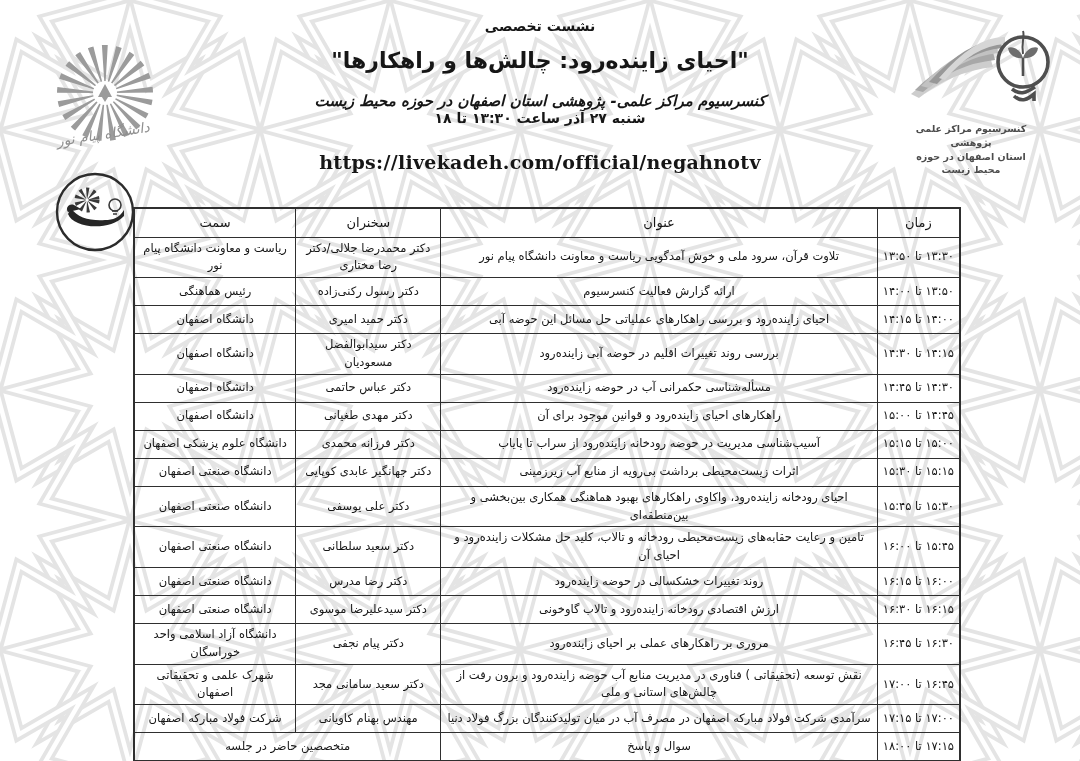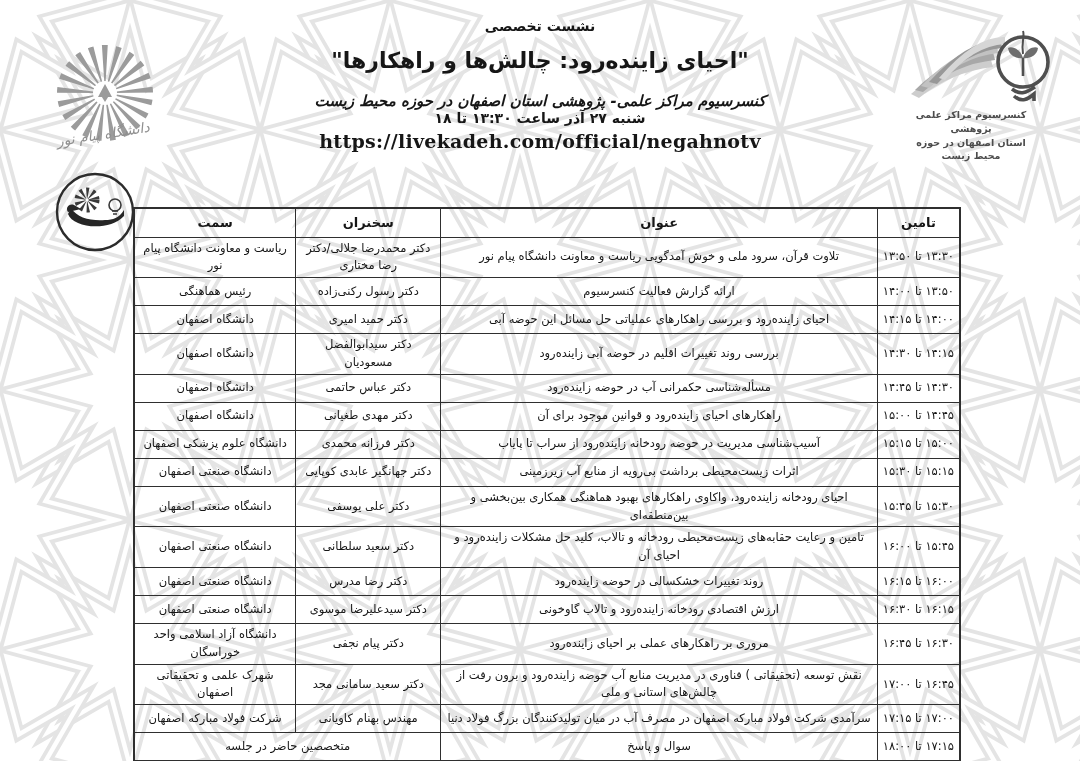--- a/index.html
+++ b/index.html
@@ -19,53 +19,53 @@
   .header-block {
     position: absolute; top: 16px; left: 180px; width: 720px;
     text-align: center;
   }
   .hdr-line1 { font-size: 14px; font-weight: bold; margin-top: 2px; text-align: center; }
   .hdr-line2 { font-size: 22px; font-weight: bold; margin-top: 14px; letter-spacing: 0.2px; }
   .hdr-line3 { font-size: 15px; font-weight: bold; margin-top: 19px; font-style: italic; }
   .hdr-line4 { font-size: 14px; font-weight: bold; margin-top: 0; }
   .hdr-url   {
     direction: ltr; font-family: "DejaVu Serif", serif;
-    font-size: 19px; font-weight: bold; margin-top: 4px; letter-spacing: 0.3px;
+    font-size: 19px; font-weight: bold; margin-top: 25px; letter-spacing: 0.3px;
   }
 
   
   .logo-left  { position: absolute; top: 30px; left: 35px; width: 140px; height: 225px; }
   .logo-right { position: absolute; top: 30px; right: 15px; width: 160px; height: 120px; }
   .pn-callig {
     position: absolute; top: 96px; left: 8px; width: 120px;
     transform: rotate(-9deg);
     font-style: italic; font-size: 14px; color: #8f8f8f; text-align: center;
     white-space: nowrap;
   }
   .consortium-caption {
-    position: absolute; top: 78px; left: 0; width: 132px;
+    position: absolute; top: 92px; left: 0; width: 132px;
     text-align: center; font-size: 9.5px; font-weight: bold; color: #4c4c4c;
     line-height: 1.45;
   }
 
   
   .schedule-wrap { position: absolute; top: 207px; left: 133px; width: 828px; }
   table.schedule {
     width: 828px; border-collapse: collapse;
     border: 2px solid #2f2f2f;
     background: transparent;
   }
   table.schedule th, table.schedule td {
     border: 1px solid #2f2f2f;
     text-align: center; vertical-align: middle;
     padding: 2px 5px;
     font-size: 11.5px;
     line-height: 1.55;
   }
-  table.schedule th { height: 29px; font-size: 13px; font-weight: bold; }
+  table.schedule th { height: 29px; font-size: 13px; font-weight: normal; }
   table.schedule td { height: 28px; }
   td.c-time { white-space: nowrap; letter-spacing: 0.2px; margin-left: 8px; }
 </style>
 </head>
 <body>
 
 <svg id="bg-pattern" width="1080" height="761" xmlns="http://www.w3.org/2000/svg">
   <defs>
     <g id="star8">
       <polygon points="0,-116 18.9,-45.6 82.3,-82.3 45.6,-18.9 116,0 45.6,18.9 82.3,82.3 18.9,45.6 0,116 -18.9,45.6 -82.3,82.3 -45.6,18.9 -116,0 -45.6,-18.9 -82.3,-82.3 -18.9,-45.6" fill="none" stroke="#e4e4e4" stroke-width="12"></polygon>
@@ -142,21 +142,21 @@
   <div class="schedule-wrap">
     <table class="schedule">
       <colgroup>
         <col style="width:78px">
           <col style="width:441px">
           <col style="width:146px">
           <col style="width:163px">
       </colgroup>
       <thead>
         <tr>
-          <th>تامین</th>
+          <th>زمان</th>
           <th>عنوان</th>
           <th>سخنران</th>
           <th>سمت</th>
         </tr>
       </thead>
       <tbody>
           <tr>
             <td class="c-time">۱۳:۳۰ تا ۱۳:۵۰</td>
             <td class="c-title">تلاوت قرآن، سرود ملی و خوش آمدگویی ریاست و معاونت دانشگاه پیام نور</td>
             <td class="c-speaker">دکتر محمدرضا جلالی/دکتر رضا مختاری</td>

